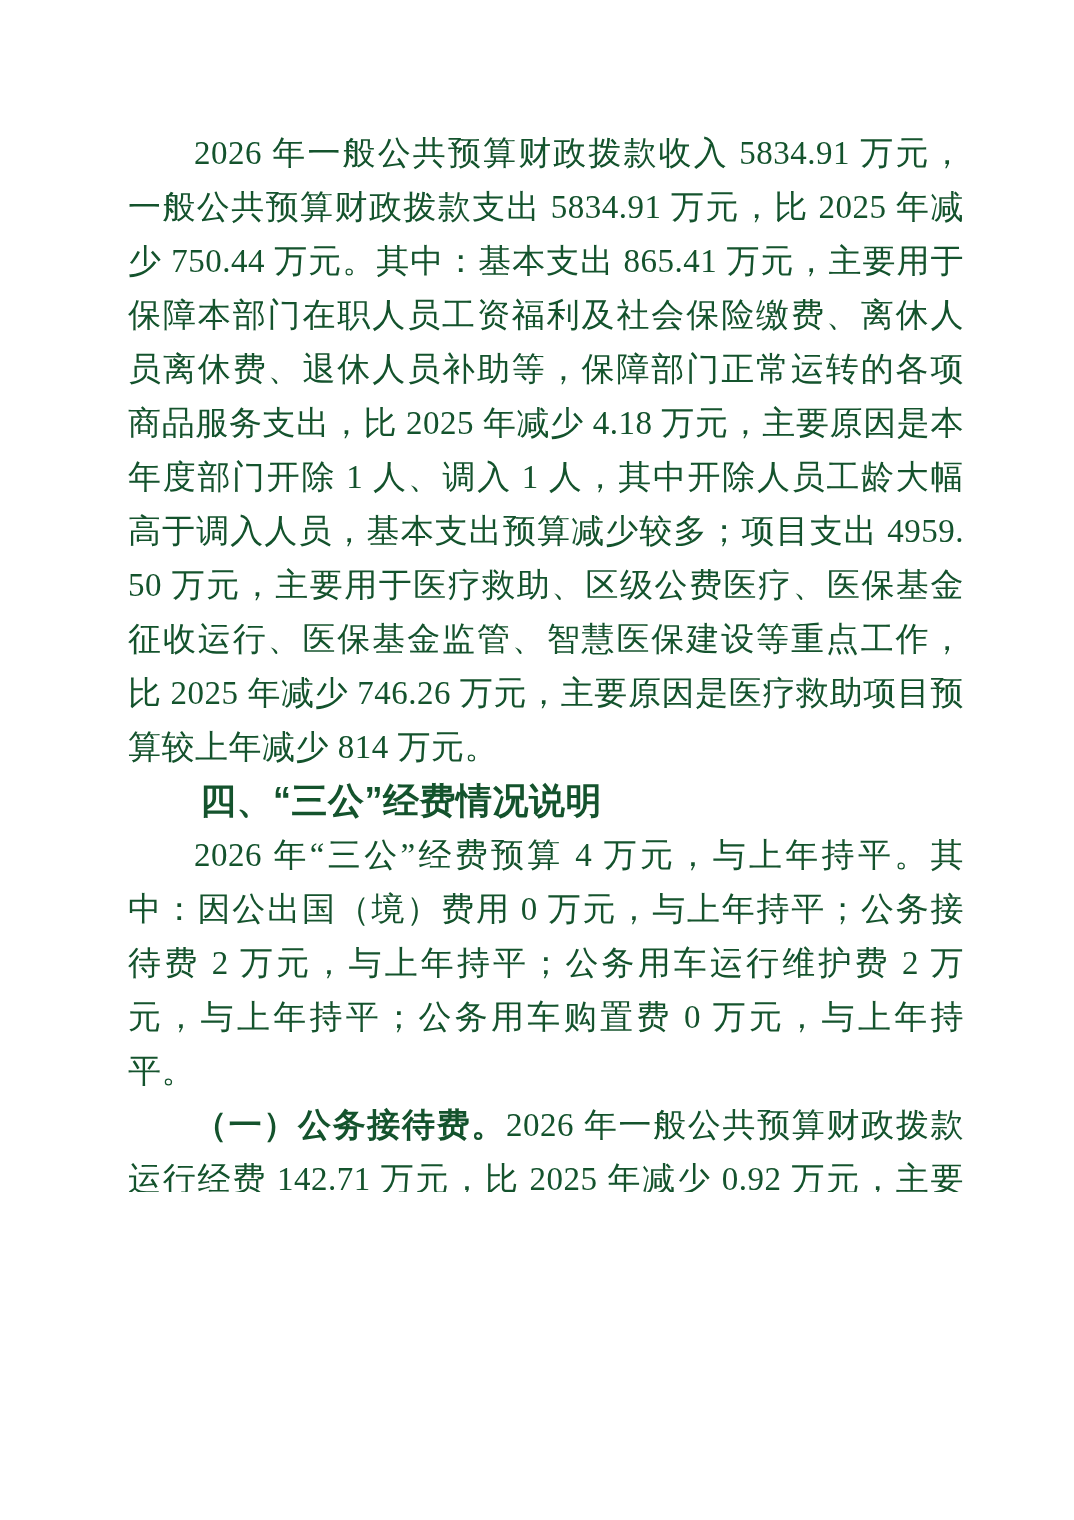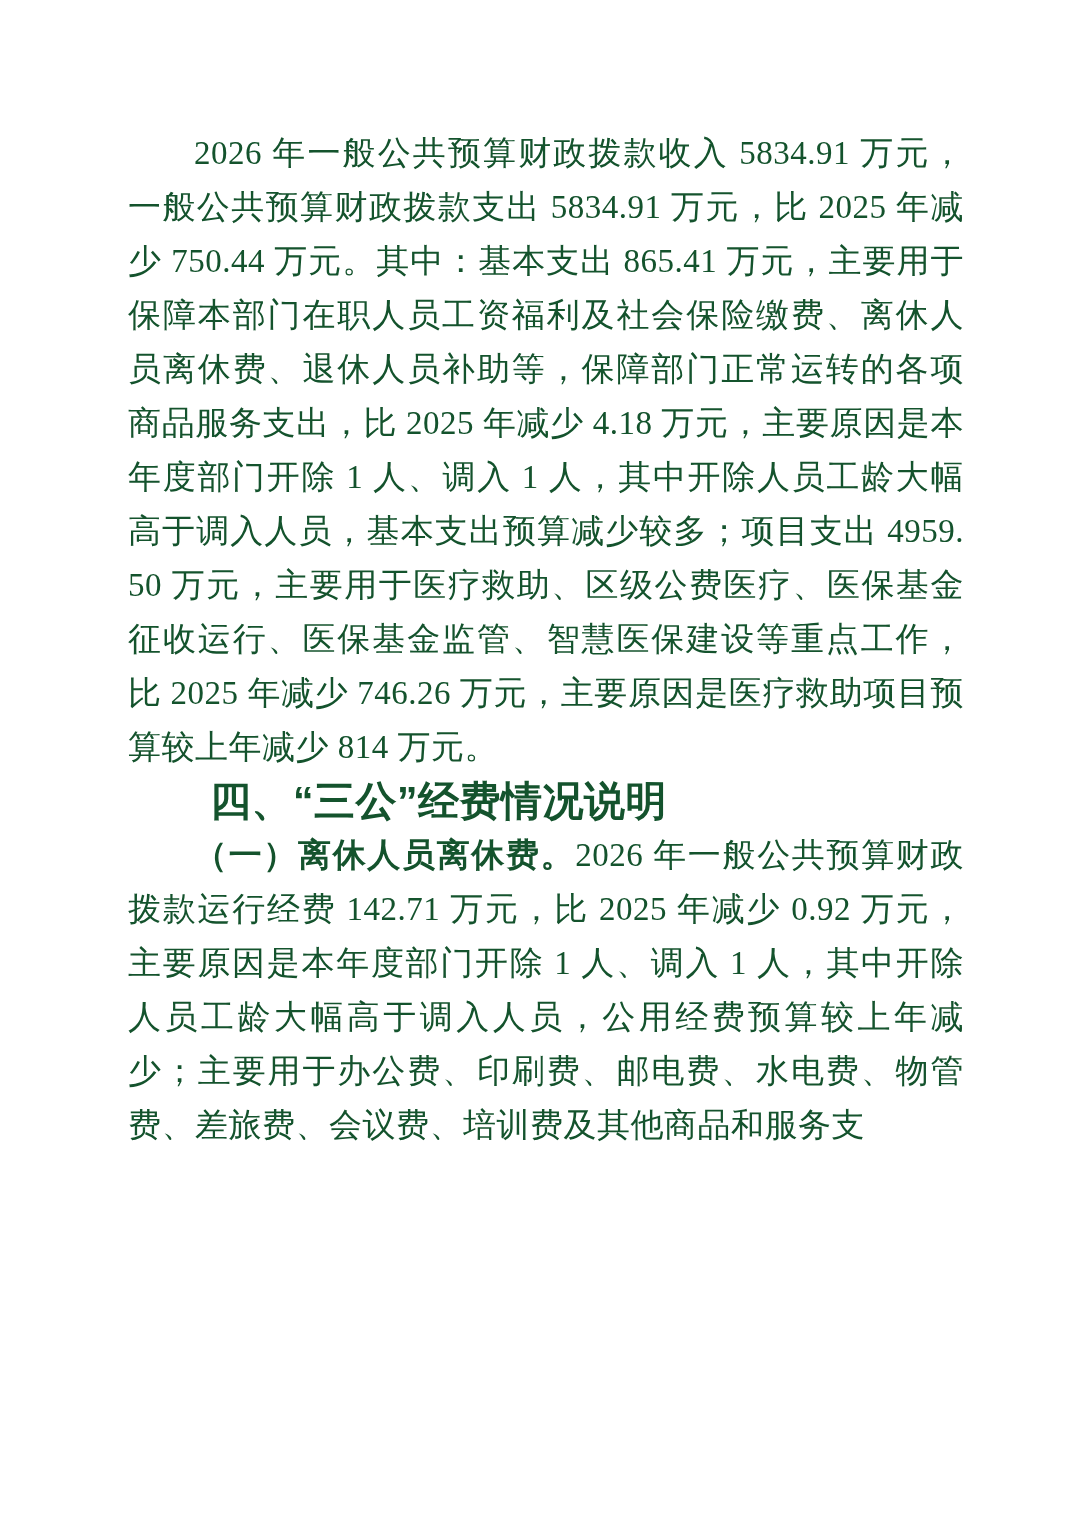--- a/index.html
+++ b/index.html
@@ -29,21 +29,21 @@
     text-align: justify;
     text-justify: inter-ideograph;
     text-indent: 2em;
     letter-spacing: 0.5px;
     word-break: break-all;
   }
   p.heading {
     margin: 0;
     font-family: "Liberation Sans", "DejaVu Sans", sans-serif;
     font-weight: bold;
-    font-size: 41px;
+    font-size: 36px;
     line-height: 54px;
     text-indent: 2em;
     letter-spacing: 0.5px;
   }
   .lead {
     font-weight: bold;
   }
   .page-footer {
     position: absolute;
     left: 130px;
@@ -54,16 +54,17 @@
     letter-spacing: 2px;
   }
 </style>
 </head>
 <body>
 
 <div class="page">
   <div class="textblock">
     <p class="body">2026 年一般公共预算财政拨款收入 5834.91 万元，一般公共预算财政拨款支出 5834.91 万元，比 2025 年减少 750.44 万元。其中：基本支出 865.41 万元，主要用于保障本部门在职人员工资福利及社会保险缴费、离休人员离休费、退休人员补助等，保障部门正常运转的各项商品服务支出，比 2025 年减少 4.18 万元，主要原因是本年度部门开除 1 人、调入 1 人，其中开除人员工龄大幅高于调入人员，基本支出预算减少较多；项目支出 4959.50 万元，主要用于医疗救助、区级公费医疗、医保基金征收运行、医保基金监管、智慧医保建设等重点工作，比 2025 年减少 746.26 万元，主要原因是医疗救助项目预算较上年减少 814 万元。</p>
     <p class="heading">四、“三公”经费情况说明</p>
-    <p class="body"><span class="lead">（一）离休人员离休费。</span><span>2026 年一般公共预算财政拨款运行经费 142.71 万元，比 2025 年减少 0.92 万元，主要原因是本年度部门开除 1 人、调入 1 人，其中开除人员工龄大幅高于调入人员，公用经费预算较上年减少；主要用于办公费、印刷费、邮电费、水电费、物管费、差旅费、会议费、培训费及其他商品和服务支</span></p>
+    <p class="body">2026 年“三公”经费预算 4 万元，与上年持平。其中：因公出国（境）费用 0 万元，与上年持平；公务接待费 2 万元，与上年持平；公务用车运行维护费 2 万元，与上年持平；公务用车购置费 0 万元，与上年持平。</p>
+    <p class="body"><span class="lead">（一）公务接待费。</span><span>2026 年一般公共预算财政拨款运行经费 142.71 万元，比 2025 年减少 0.92 万元，主要原因是本年度部门开除 1 人、调入 1 人，其中开除人员工龄大幅高于调入人员，公用经费预算较上年减少；主要用于办公费、印刷费、邮电费、水电费、物管费、差旅费、会议费、培训费及其他商品和服务支</span></p>
   </div>
   <div class="page-footer">– 4 –</div>
 </div>
 
 </body></html>

